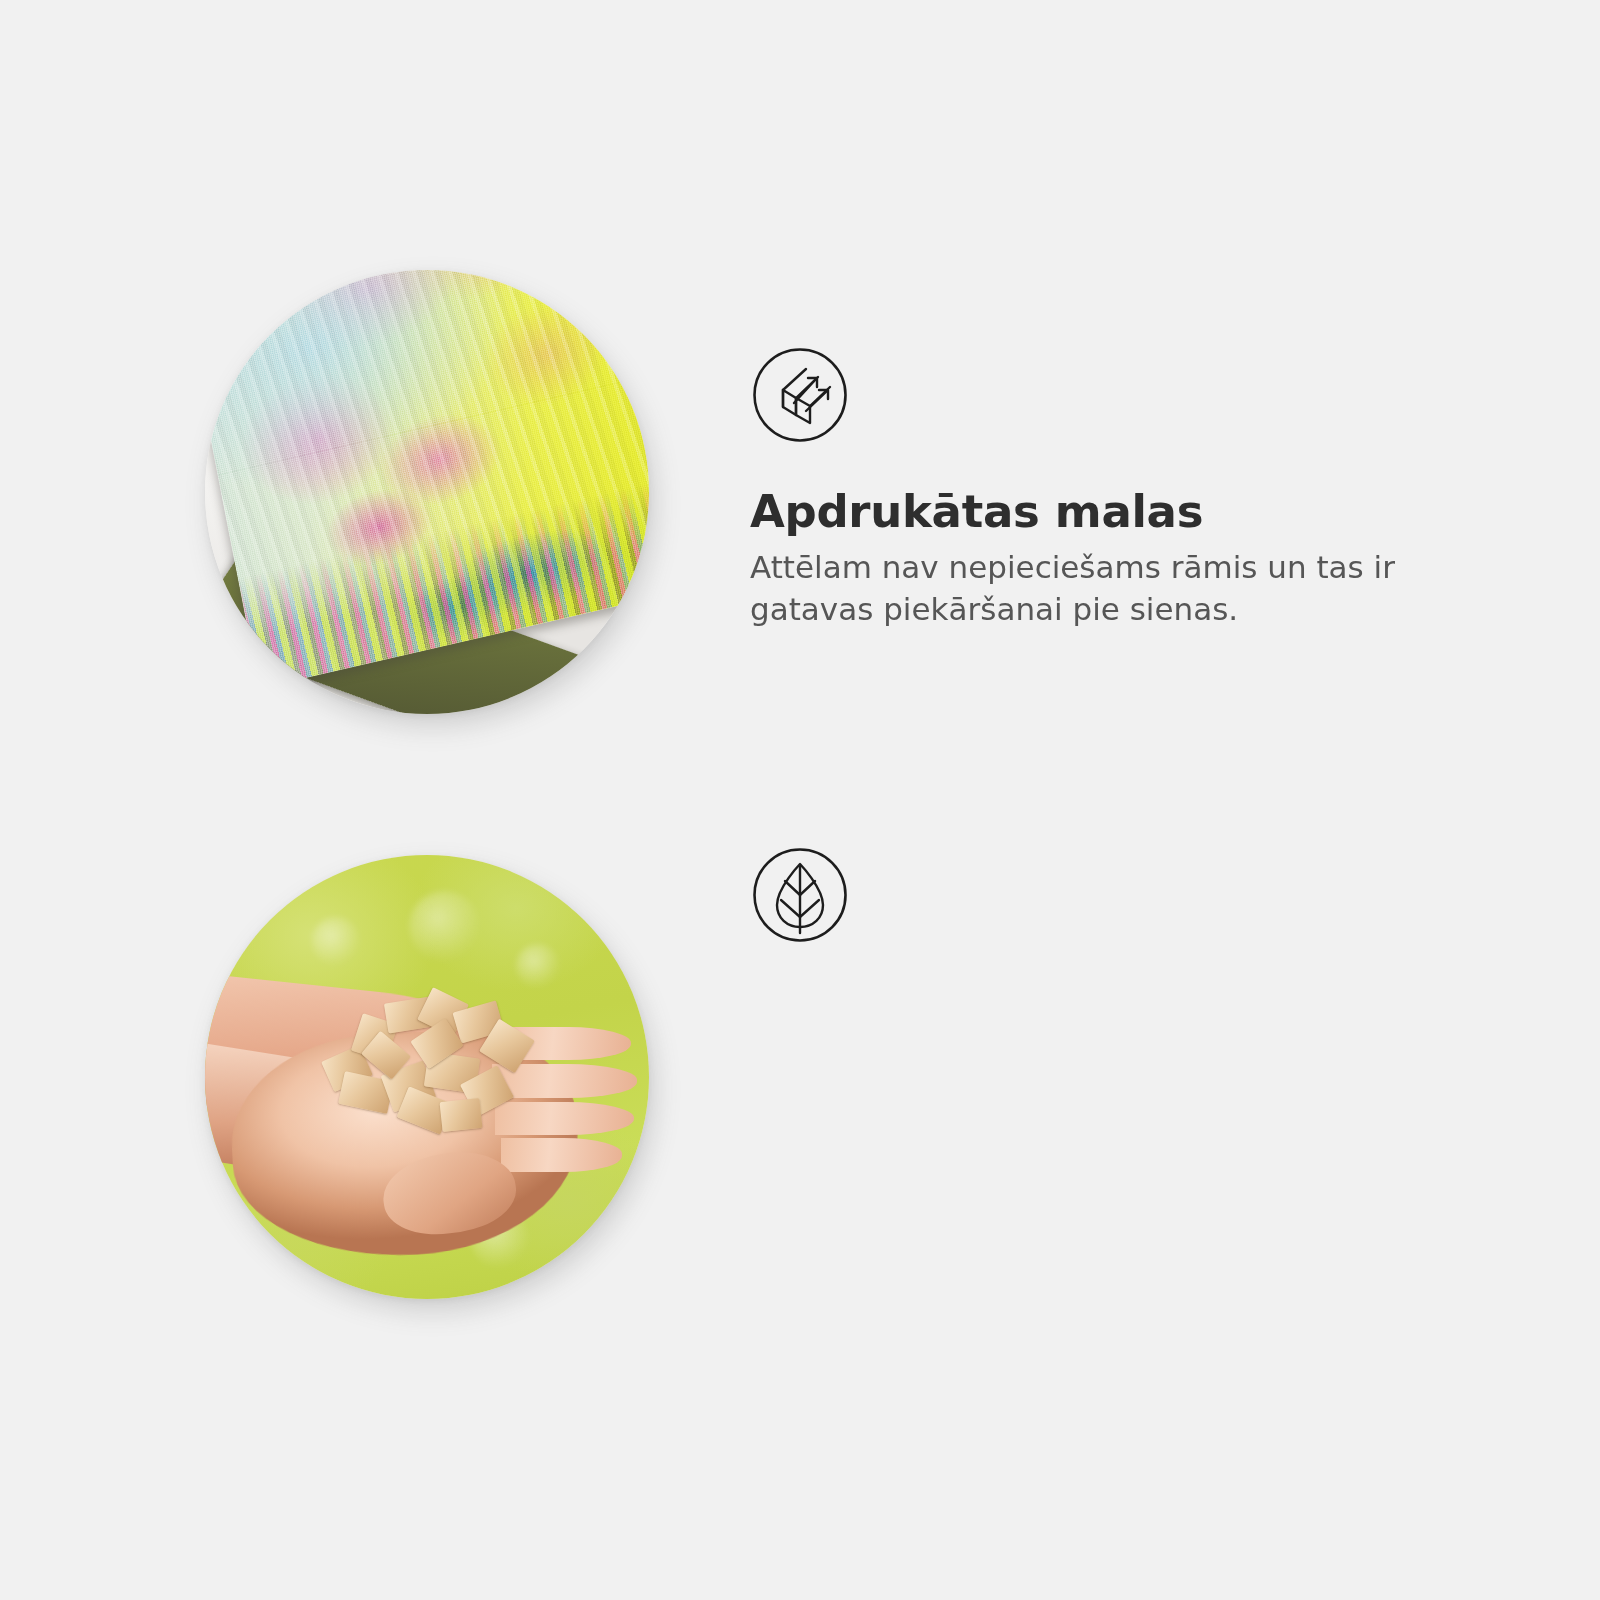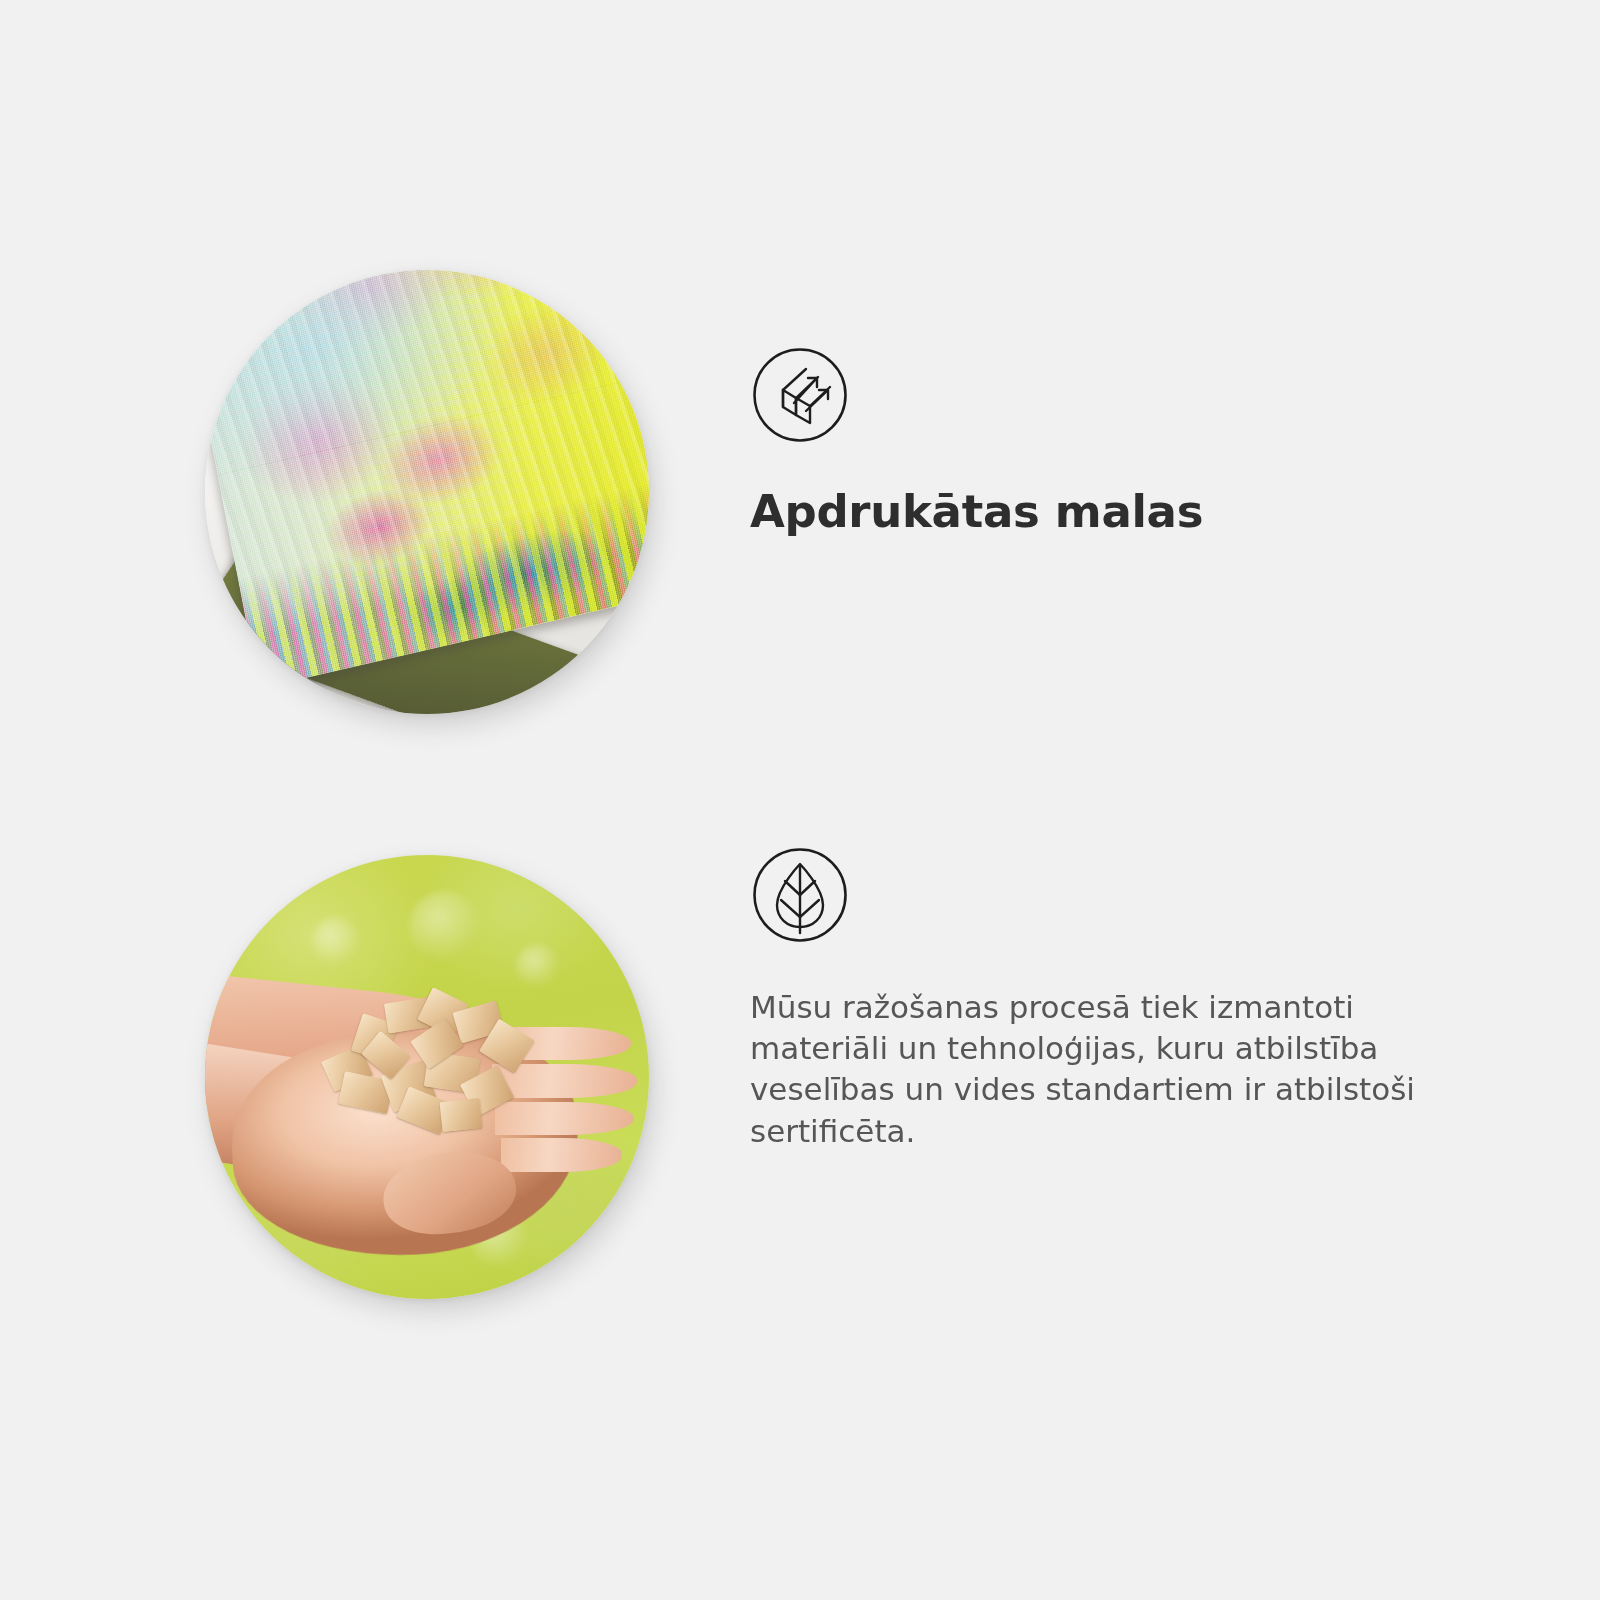--- a/index.html
+++ b/index.html
@@ -308,20 +308,21 @@
           <path d="M60 61 L80 42"></path>
           <path d="M33 62 L33 45"></path>
 
           <path d="M44 58 L66 34"></path>
           <path d="M58 33 L67 33 L67 42"></path>
           <path d="M56 66 L77 46"></path>
           <path d="M69 45 L78 45 L78 54"></path>
         </svg>
       </div>
       <h2 class="feature-title">Apdrukātas malas</h2>
+      <p class="feature-desc">Attēlam nav nepieciešams rāmis un tas ir gatavas piekāršanai pie sienas.</p>
     </div>
   </section>
 
   <section class="feature feature-b">
 
     <div class="photo-wrap">
       <div class="photo eco-photo">
         <div class="bokeh" style="left:46%;top:8%;width:16%;height:16%;"></div>
         <div class="bokeh" style="left:24%;top:14%;width:11%;height:11%;"></div>
         <div class="bokeh" style="left:70%;top:20%;width:10%;height:10%;"></div>
@@ -363,17 +364,16 @@
         <svg width="100" height="100" viewBox="0 0 100 100" fill="none" stroke="#1d1d1d" stroke-width="2.4" stroke-linecap="round" stroke-linejoin="round">
           <circle cx="50" cy="50" r="45.5" stroke-width="2.6"></circle>
           <path d="M50 19 C50 19 27 43 27 60 C27 73 37 82 50 82 C63 82 73 73 73 60 C73 43 50 19 50 19 Z"></path>
           <path d="M50 22 L50 88"></path>
           <path d="M50 50 L35 36"></path>
           <path d="M50 50 L65 36"></path>
           <path d="M50 72 L31 55"></path>
           <path d="M50 72 L69 55"></path>
         </svg>
       </div>
-      <p class="feature-desc">Mūsu ražošanas procesā tiek izmantoti materiāli un tehnoloģijas, kuru atbilstība veselības un vides standartiem ir atbilstoši sertificēta.</p>
     </div>
   </section>
 
 </div>
 
 </body></html>

